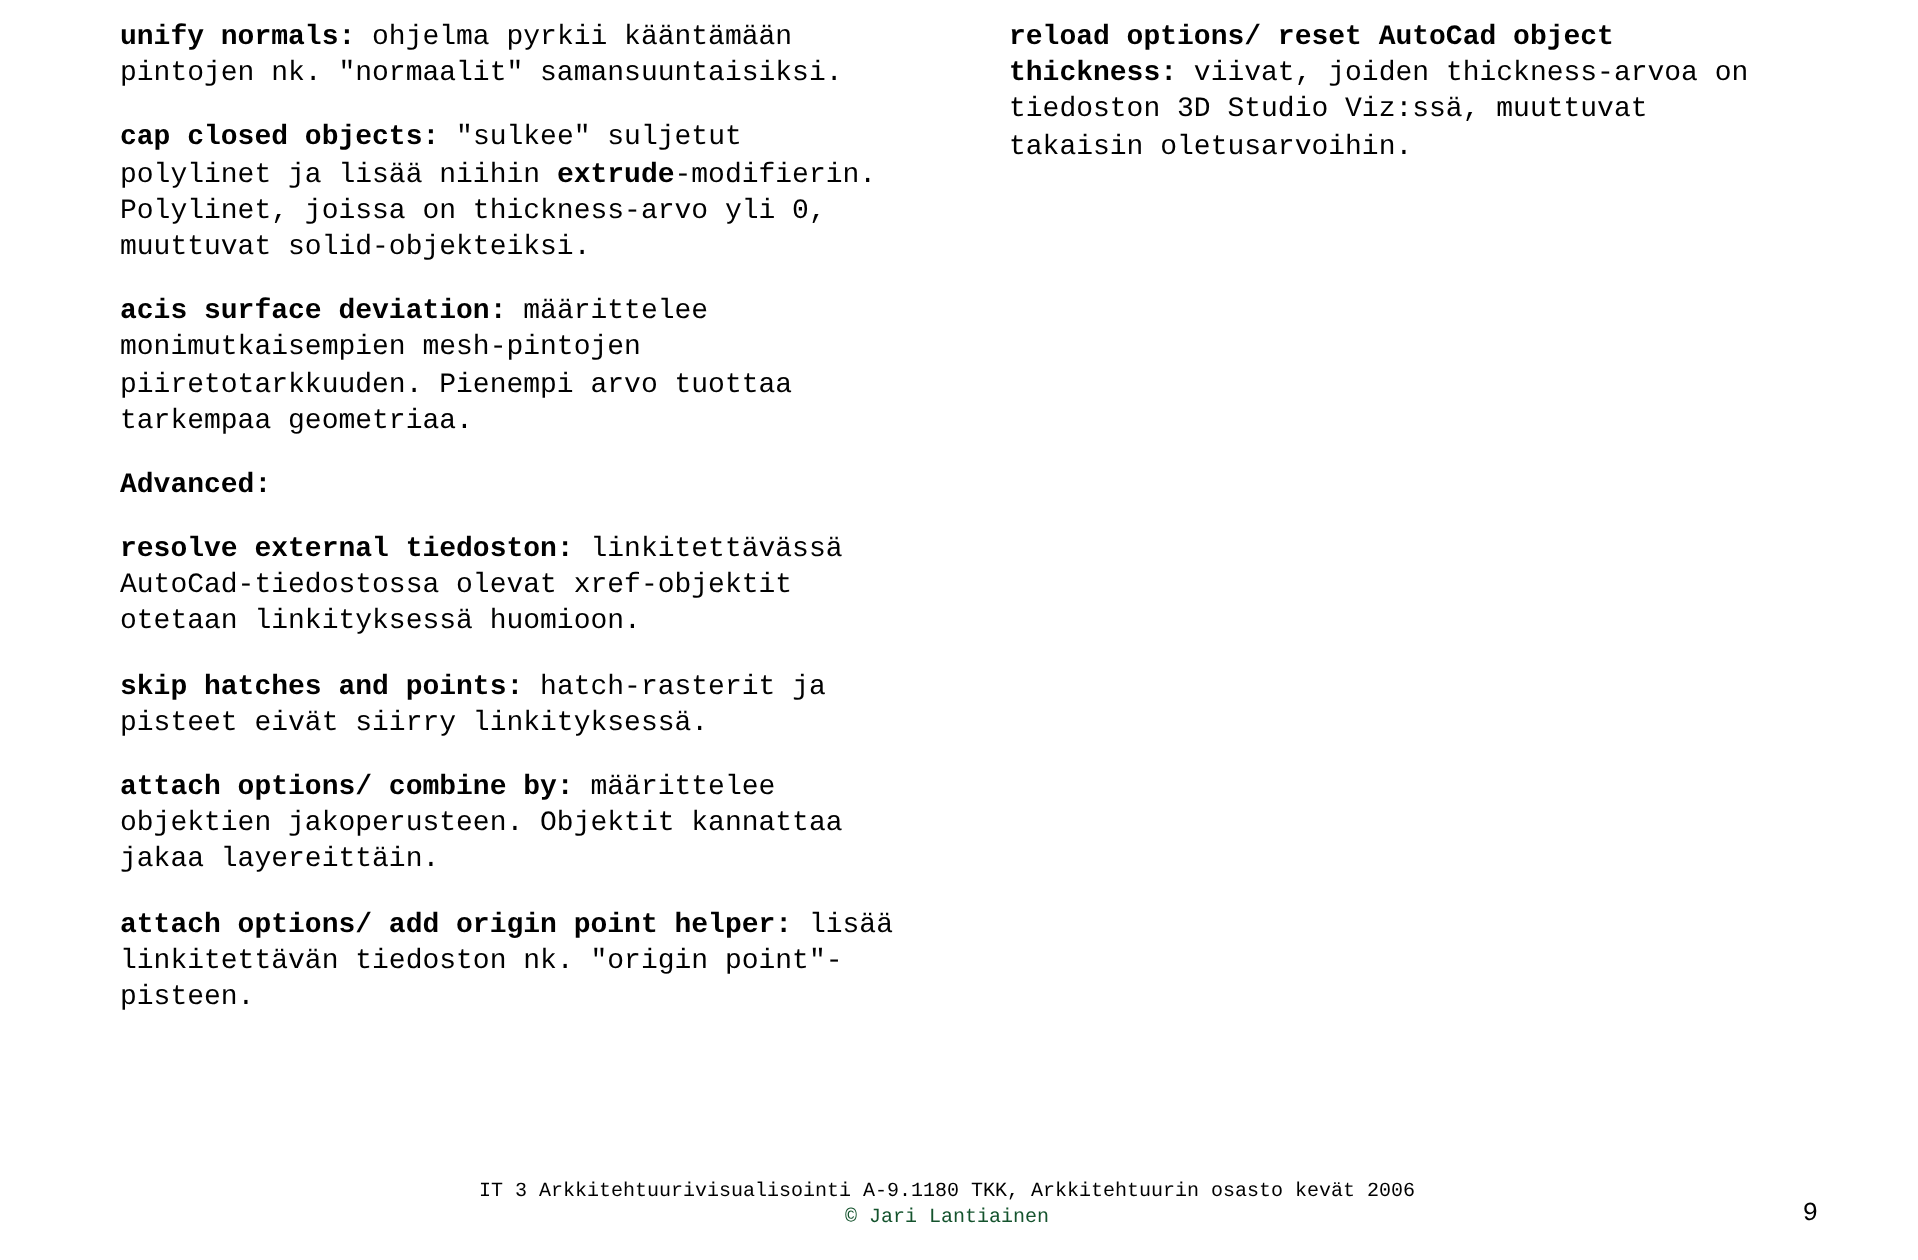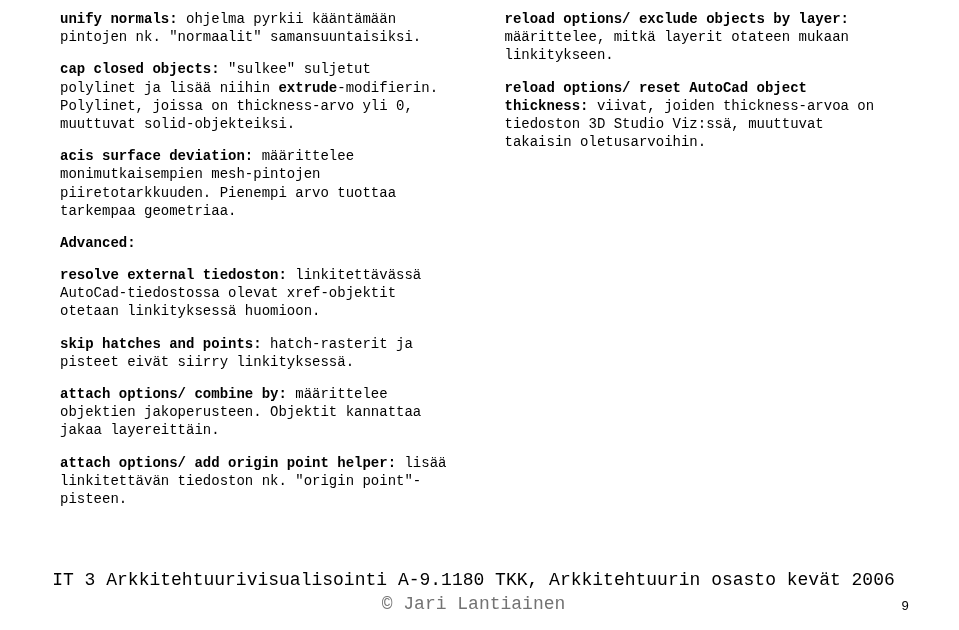--- a/index.html
+++ b/index.html
@@ -29,24 +29,24 @@
     margin-bottom: 14px;
   }
   .b { font-weight: bold; }
   .i { }
   .footer {
     position: absolute;
     left: 0;
     right: 12px;
     bottom: 14px;
     text-align: center;
-    font-size: 18px;
+    font-size: 10px;
     margin-top: 29px;
   }
-  .footer .green { color: #737373; text-align: right; }
+  .footer .green { color: #14532d; text-align: right; }
   .page-num {
     position: absolute;
     right: 50px;
     bottom: 14px;
     font-size: 13px;
   }
 </style>
 </head>
 <body>
 
@@ -85,23 +85,20 @@
       </div>
 
       <div class="para">
         <span class="b">attach options/ add origin point helper:</span><span> lisää linkitettävän tiedoston nk. "origin point"-pisteen.</span>
       </div>
 
     </div>
 
     <div class="col">
 
-      <div class="para">
-        <span class="b">reload options/ exclude objects by layer:</span><span> määrittelee, mitkä layerit otateen mukaan linkitykseen.</span>
-      </div>
 
       <div class="para">
         <span class="b">reload options/ reset AutoCad object thickness:</span><span> viivat, joiden thickness-arvoa on tiedoston 3D Studio Viz:ssä, muuttuvat takaisin oletusarvoihin.</span>
       </div>
 
 
     </div>
   </div>
 
   <div class="footer">

